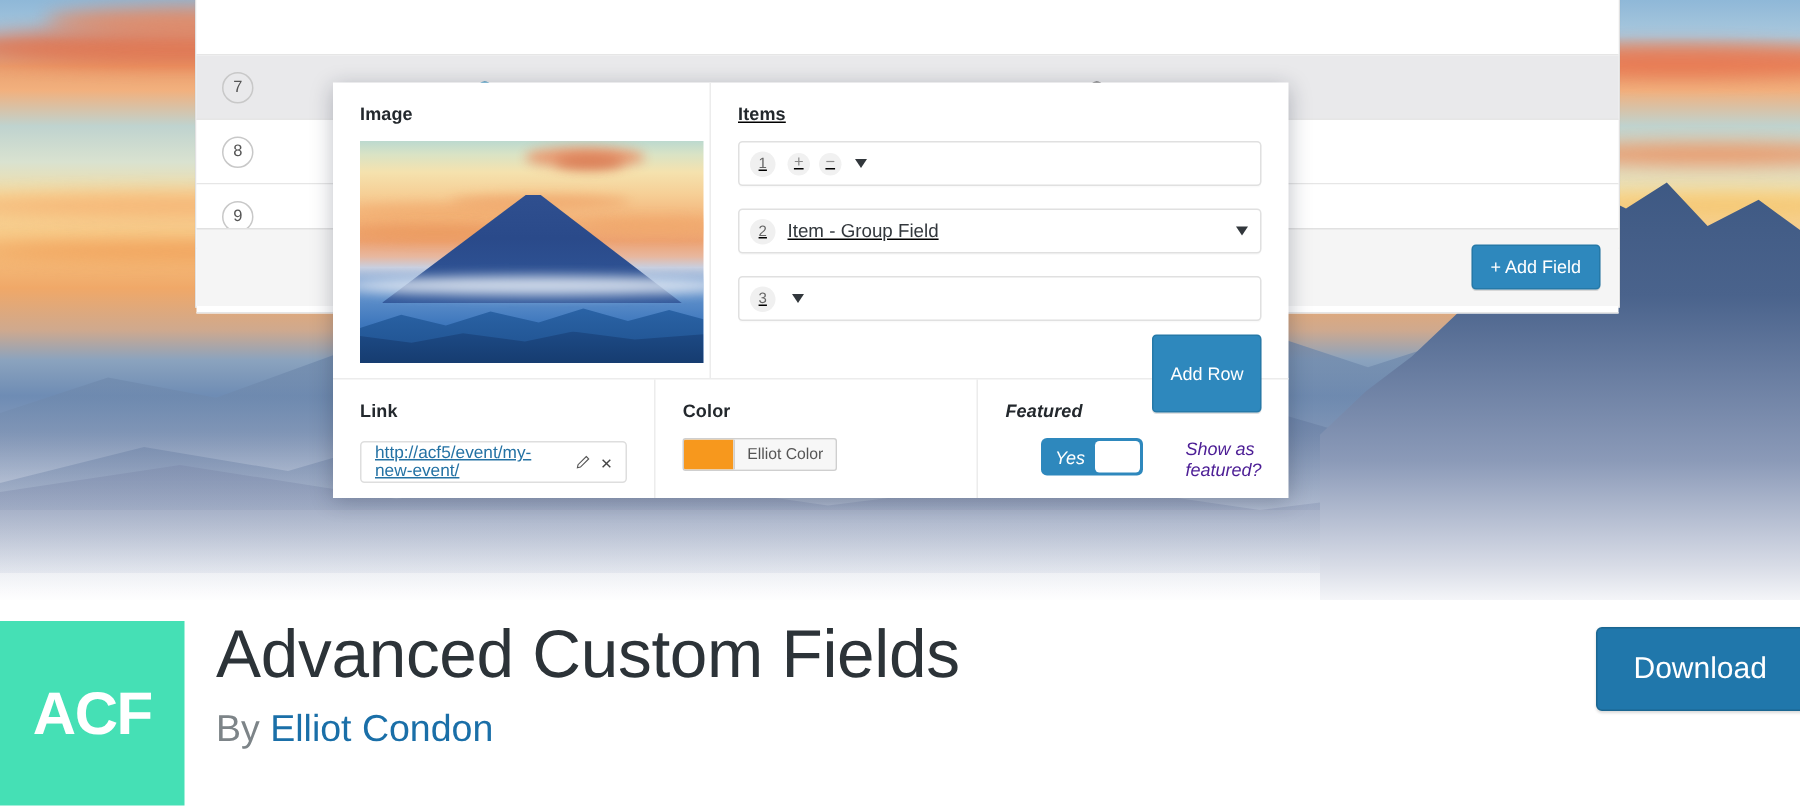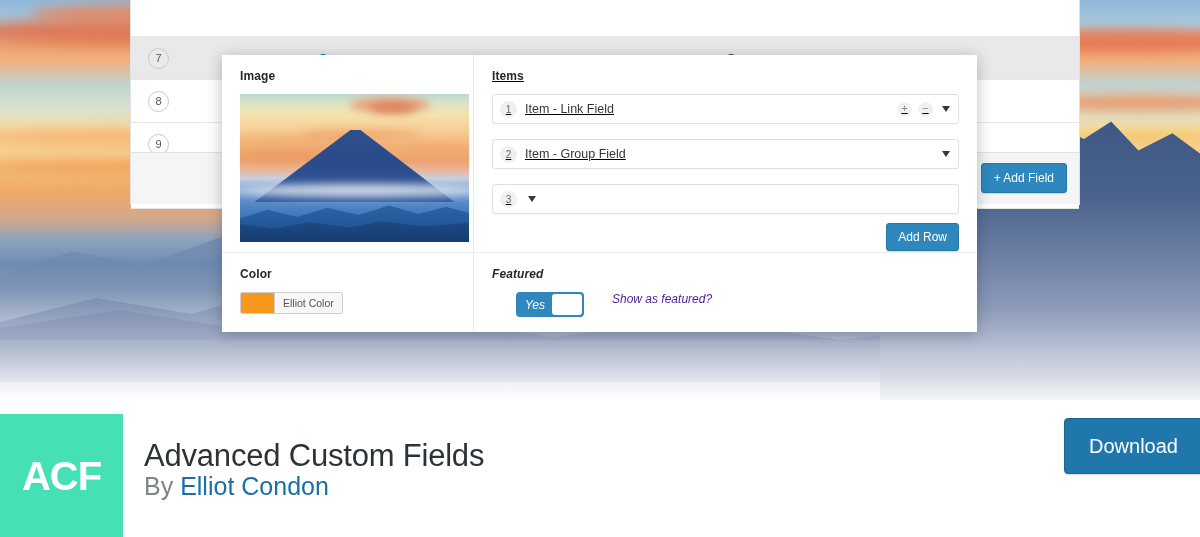--- a/index.html
+++ b/index.html
@@ -120,21 +120,21 @@
   #add-field-btn {
     position:absolute; right:12px; top:10px;
     background:#2e88bd; color:#fff; border:1px solid #2579a8;
     border-radius:3px; font-size:12px; padding:7px 12px;
     box-shadow: 0 1px 0 rgba(0,0,0,.12);
     cursor:pointer; white-space:nowrap;
   }
 
   
   #dialog {
-    position:absolute; left:222px; top:55px; width:755px; height:277px;
+    position:absolute; left:222px; top:55px; width:637px; height:277px;
     background:#ffffff;
     box-shadow: 0 2px 14px rgba(20,30,50,.28);
   }
   #dlg-top { display:flex; height:197px; }
   .dlg-cell { padding:14px 18px 0 18px; position:relative; }
   .dlg-label {
     font-size:12px; font-weight:bold; color:#23282d;
     margin-bottom:11px; letter-spacing:.1px;
   }
 
@@ -181,21 +181,21 @@
   .caret {
     width:0; height:0; cursor:pointer;
     border-left:4.5px solid transparent;
     border-right:4.5px solid transparent;
     border-top:6px solid #32373c;
     margin-left:3px;
   }
   #add-row-btn {
     position:absolute; right:18px; top:168px;
     background:#2e88bd; color:#fff; border:1px solid #2579a8;
-    border-radius:3px; font-size:12px; padding:6px 11px;
+    border-radius:3px; font-size:12px; padding:18px 11px;
     box-shadow:0 1px 0 rgba(0,0,0,.12); cursor:pointer;
   }
 
   
   #dlg-bottom {
     display:flex; height:80px; border-top:1px solid #ececec;
   }
   #cell-link  { width:252px; border-right:1px solid #ececec; }
   #cell-color { width:252px; border-right:1px solid #ececec; }
   #cell-feat  { flex:1;font-style:italic; }
@@ -246,22 +246,22 @@
   #acf-logo {
     position:absolute; left:0; top:14px; width:123px; height:125px;
     background:#45e0b5;
     display:flex; align-items:center; justify-content:center;
   }
   #acf-logo-text {
     color:#ffffff; font-size:40px; font-weight:bold;
     letter-spacing:-1px; font-family:"Liberation Sans", sans-serif;
   }
   #plugin-title {
-    position:absolute; left:144px; top:38px;
-    font-size:31px; font-weight:normal; color:#2c3338;
+    position:absolute; left:144px; top:10px;
+    font-size:45px; font-weight:normal; color:#2c3338;
     letter-spacing:-.2px;
   }
   #plugin-byline {
     position:absolute; left:144px; top:72px;
     font-size:25px; color:#7d8488;
   }
   #plugin-author { color:#1a6fa8; cursor:pointer; }
   #download-btn {
     position:absolute; left:1064px; top:18px;
     width:160px; height:56px;
@@ -360,21 +360,20 @@
             <div class="thumb-ridge" style="bottom:0;height:30px;background:linear-gradient(to bottom,#20508e,#163c70);
                         clip-path:polygon(0% 40%,15% 55%,30% 34%,48% 52%,62% 30%,80% 48%,100% 36%,100% 100%,0% 100%);"></div>
           </div>
         </div>
 
         <div class="dlg-cell" id="cell-items">
           <div class="dlg-label">Items</div>
 
           <div class="item-row">
             <span class="item-num">1</span>
-            <span class="item-title">Item - Link Field</span>
             <span class="item-ctrls">
               <span class="circ-btn">+</span>
               <span class="circ-btn">−</span>
               <span class="caret"></span>
             </span>
           </div>
 
           <div class="item-row">
             <span class="item-num">2</span>
             <span class="item-title">Item - Group Field</span>
@@ -389,20 +388,30 @@
               <span class="caret"></span>
             </span>
           </div>
 
           <button id="add-row-btn">Add Row</button>
         </div>
       </div>
 
       <div id="dlg-bottom">
 
+        <div class="dlg-cell" id="cell-link">
+          <div class="dlg-label">Link</div>
+          <div class="link-box">
+            <span class="link-url">http://acf5/event/my-new-event/</span>
+            <svg class="pencil-icon" viewBox="0 0 16 16" fill="none" stroke="#555" stroke-width="1.3">
+              <path d="M11.5 1.8l2.7 2.7L5 13.7 1.6 14.4 2.3 11z"></path>
+            </svg>
+            <span class="x-icon">×</span>
+          </div>
+        </div>
 
         <div class="dlg-cell" id="cell-color">
           <div class="dlg-label">Color</div>
           <div class="color-picker">
             <span class="color-swatch" style="background:#F7981D;"></span>
             <span class="color-text">Elliot Color</span>
           </div>
         </div>
 
         <div class="dlg-cell" id="cell-feat">

